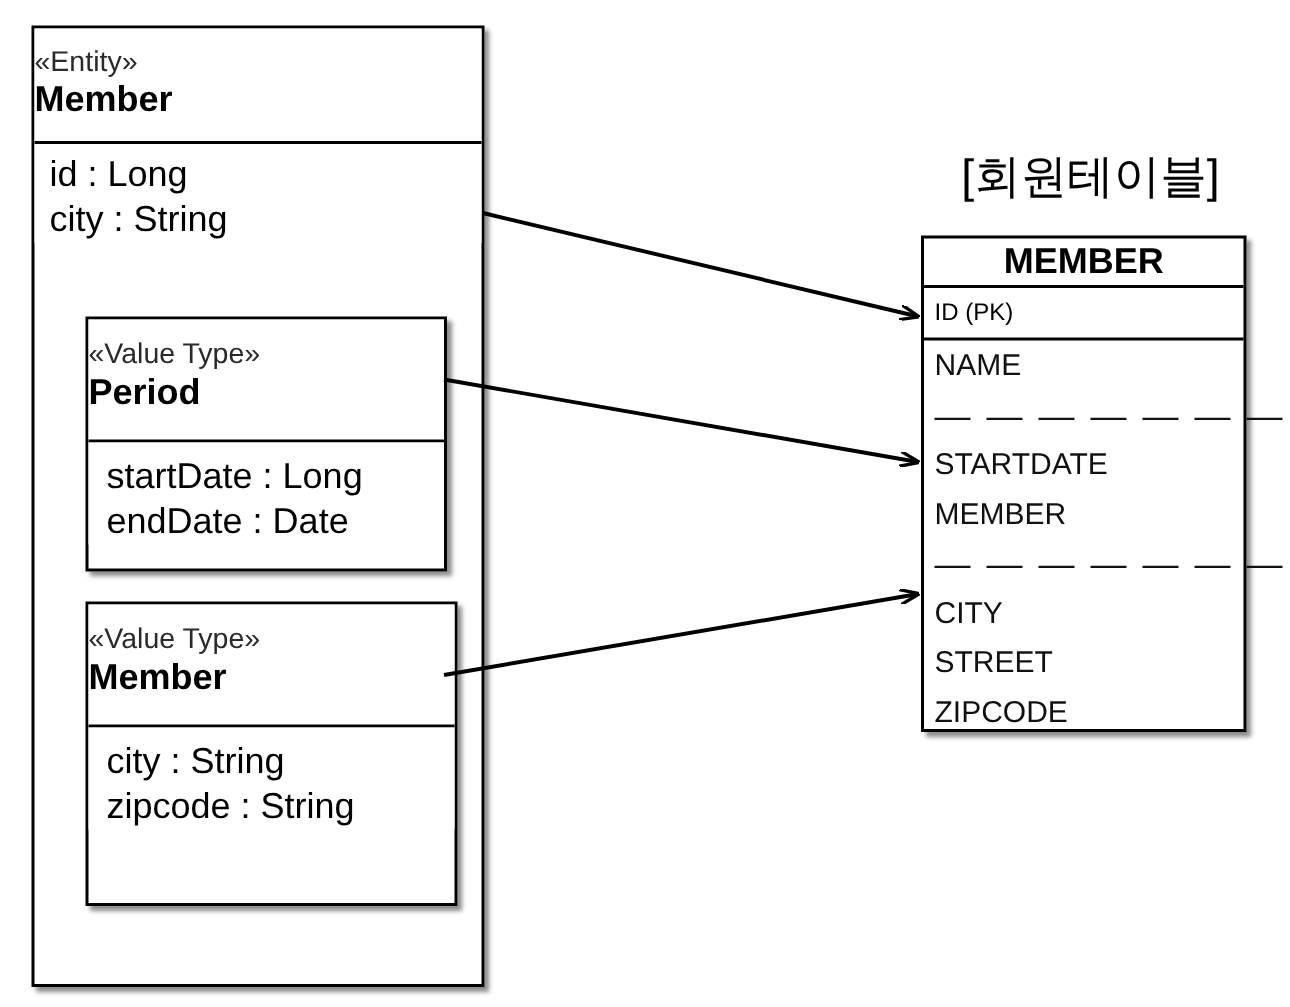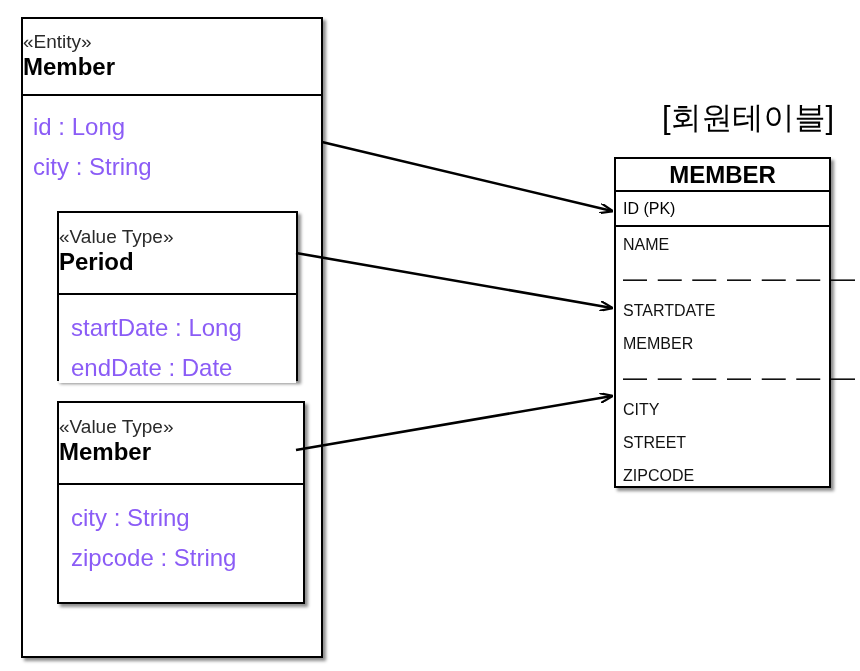--- a/index.html
+++ b/index.html
@@ -48,23 +48,22 @@
     font-weight: bold;
     color: #000000;
   }
   .uml-attrs {
     box-sizing: border-box;
     background: #ffffff;
   }
   .attr-line {
     font-size: 24px;
     line-height: 30px;
-    color: #8b5cf6;
+    color: #000000;
     white-space: pre;
-    margin-top: 10px;
   }
 
   
   #member-box {
     left: 21px;
     top: 17px;
     width: 302px;
     height: 641px;
   }
   #member-header {
@@ -100,21 +99,21 @@
     height: 82px;
     padding-top: 12px;
   }
   #address-attrs {
     padding: 8px 0 0 12px;
   }
 
   
   #table-title {
     position: absolute;
-    left: 648px;
+    left: 627px;
     top: 98px;
     width: 200px;
     font-size: 31px;
     line-height: 40px;
     text-align: center;
     color: #000000;
     white-space: nowrap;
   }
   #member-table {
     left: 614px;
@@ -139,21 +138,21 @@
     padding-left: 7px;
     font-size: 16px;
     line-height: 33px;
   }
   #table-body {
     box-sizing: border-box;
     padding-left: 7px;
     padding-top: 1px;
   }
   .col-line {
-    font-size: 16px;
+    font-size: 20px;
     line-height: 33px;
     white-space: pre;
     color: #111111;
   }
   .col-sep {
     font-size: 24px;
     line-height: 33px;
     letter-spacing: 2px;
     color: #111111;
     white-space: pre;

